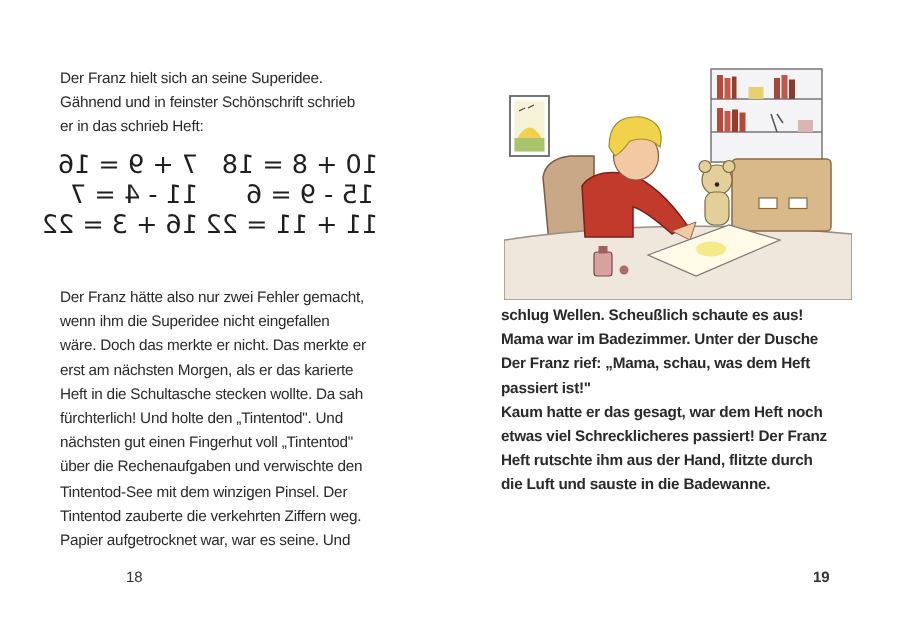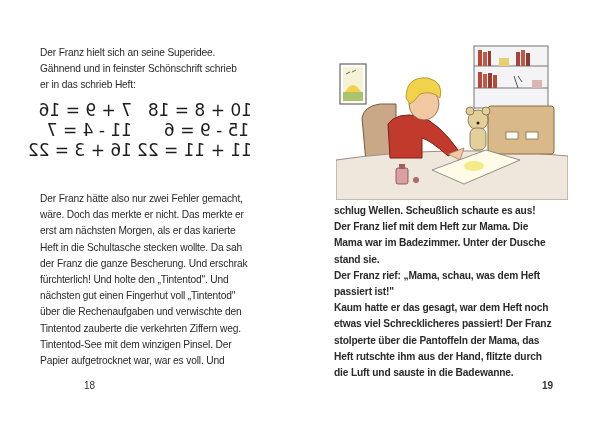--- a/index.html
+++ b/index.html
@@ -30,30 +30,30 @@
     <div>16 + 3 = 22</div>
   </div>
   <div class="eq" style="left:164px;top:100px;width:88px;">
     <div>10 + 8 = 18</div>
     <div>15 - 9 = 6</div>
     <div>11 + 11 = 22</div>
   </div>
 
   <div class="text" style="left:40px;top:191px;">
     <div>Der Franz hätte also nur zwei Fehler gemacht,</div>
+    <div>wenn ihm die Superidee nicht eingefallen</div>
     <div>wäre. Doch das merkte er nicht. Das merkte er</div>
     <div>erst am nächsten Morgen, als er das karierte</div>
     <div>Heft in die Schultasche stecken wollte. Da sah</div>
-    <div>der Franz die ganze Bescherung. Und erschrak</div>
     <div>fürchterlich! Und holte den „Tintentod". Und</div>
     <div>nächsten gut einen Fingerhut voll „Tintentod"</div>
     <div>über die Rechenaufgaben und verwischte den</div>
+    <div>Tintentod-See mit dem winzigen Pinsel. Der</div>
     <div>Tintentod zauberte die verkehrten Ziffern weg.</div>
-    <div>Tintentod-See mit dem winzigen Pinsel. Der</div>
-    <div>Papier aufgetrocknet war, war es voll. Und</div>
+    <div>Papier aufgetrocknet war, war es seine. Und</div>
   </div>
 
   <div class="pnum" style="left:62px;top:380px;">18</div>
 </div>
 
 <div class="page right">
   <div class="illus">
     <svg width="232" height="168" viewBox="0 0 232 168">
 
       <g>
@@ -114,26 +114,23 @@
       <g>
         <rect x="60" y="136" width="12" height="16" rx="2" fill="#d9a0a0" stroke="#7a4a4a" stroke-width="0.8"></rect>
         <rect x="63" y="132" width="6" height="5" fill="#a06060"></rect>
         <circle cx="80" cy="148" r="3" fill="#b06a6a"></circle>
       </g>
     </svg>
   </div>
 
   <div class="text" style="left:34px;top:203px;">
     <div>schlug Wellen. Scheußlich schaute es aus!</div>
-    <div>Der Franz lief mit dem Heft zur Mama. Die</div>
     <div>Mama war im Badezimmer. Unter der Dusche</div>
-    <div>stand sie.</div>
     <div>Der Franz rief: „Mama, schau, was dem Heft</div>
     <div>passiert ist!"</div>
     <div>Kaum hatte er das gesagt, war dem Heft noch</div>
     <div>etwas viel Schrecklicheres passiert! Der Franz</div>
-    <div>stolperte über die Pantoffeln der Mama, das</div>
     <div>Heft rutschte ihm aus der Hand, flitzte durch</div>
     <div>die Luft und sauste in die Badewanne.</div>
   </div>
 
   <div class="pnum" style="left:220px;top:380px;text-align:right;">19</div>
 </div>
 
 </body></html>

